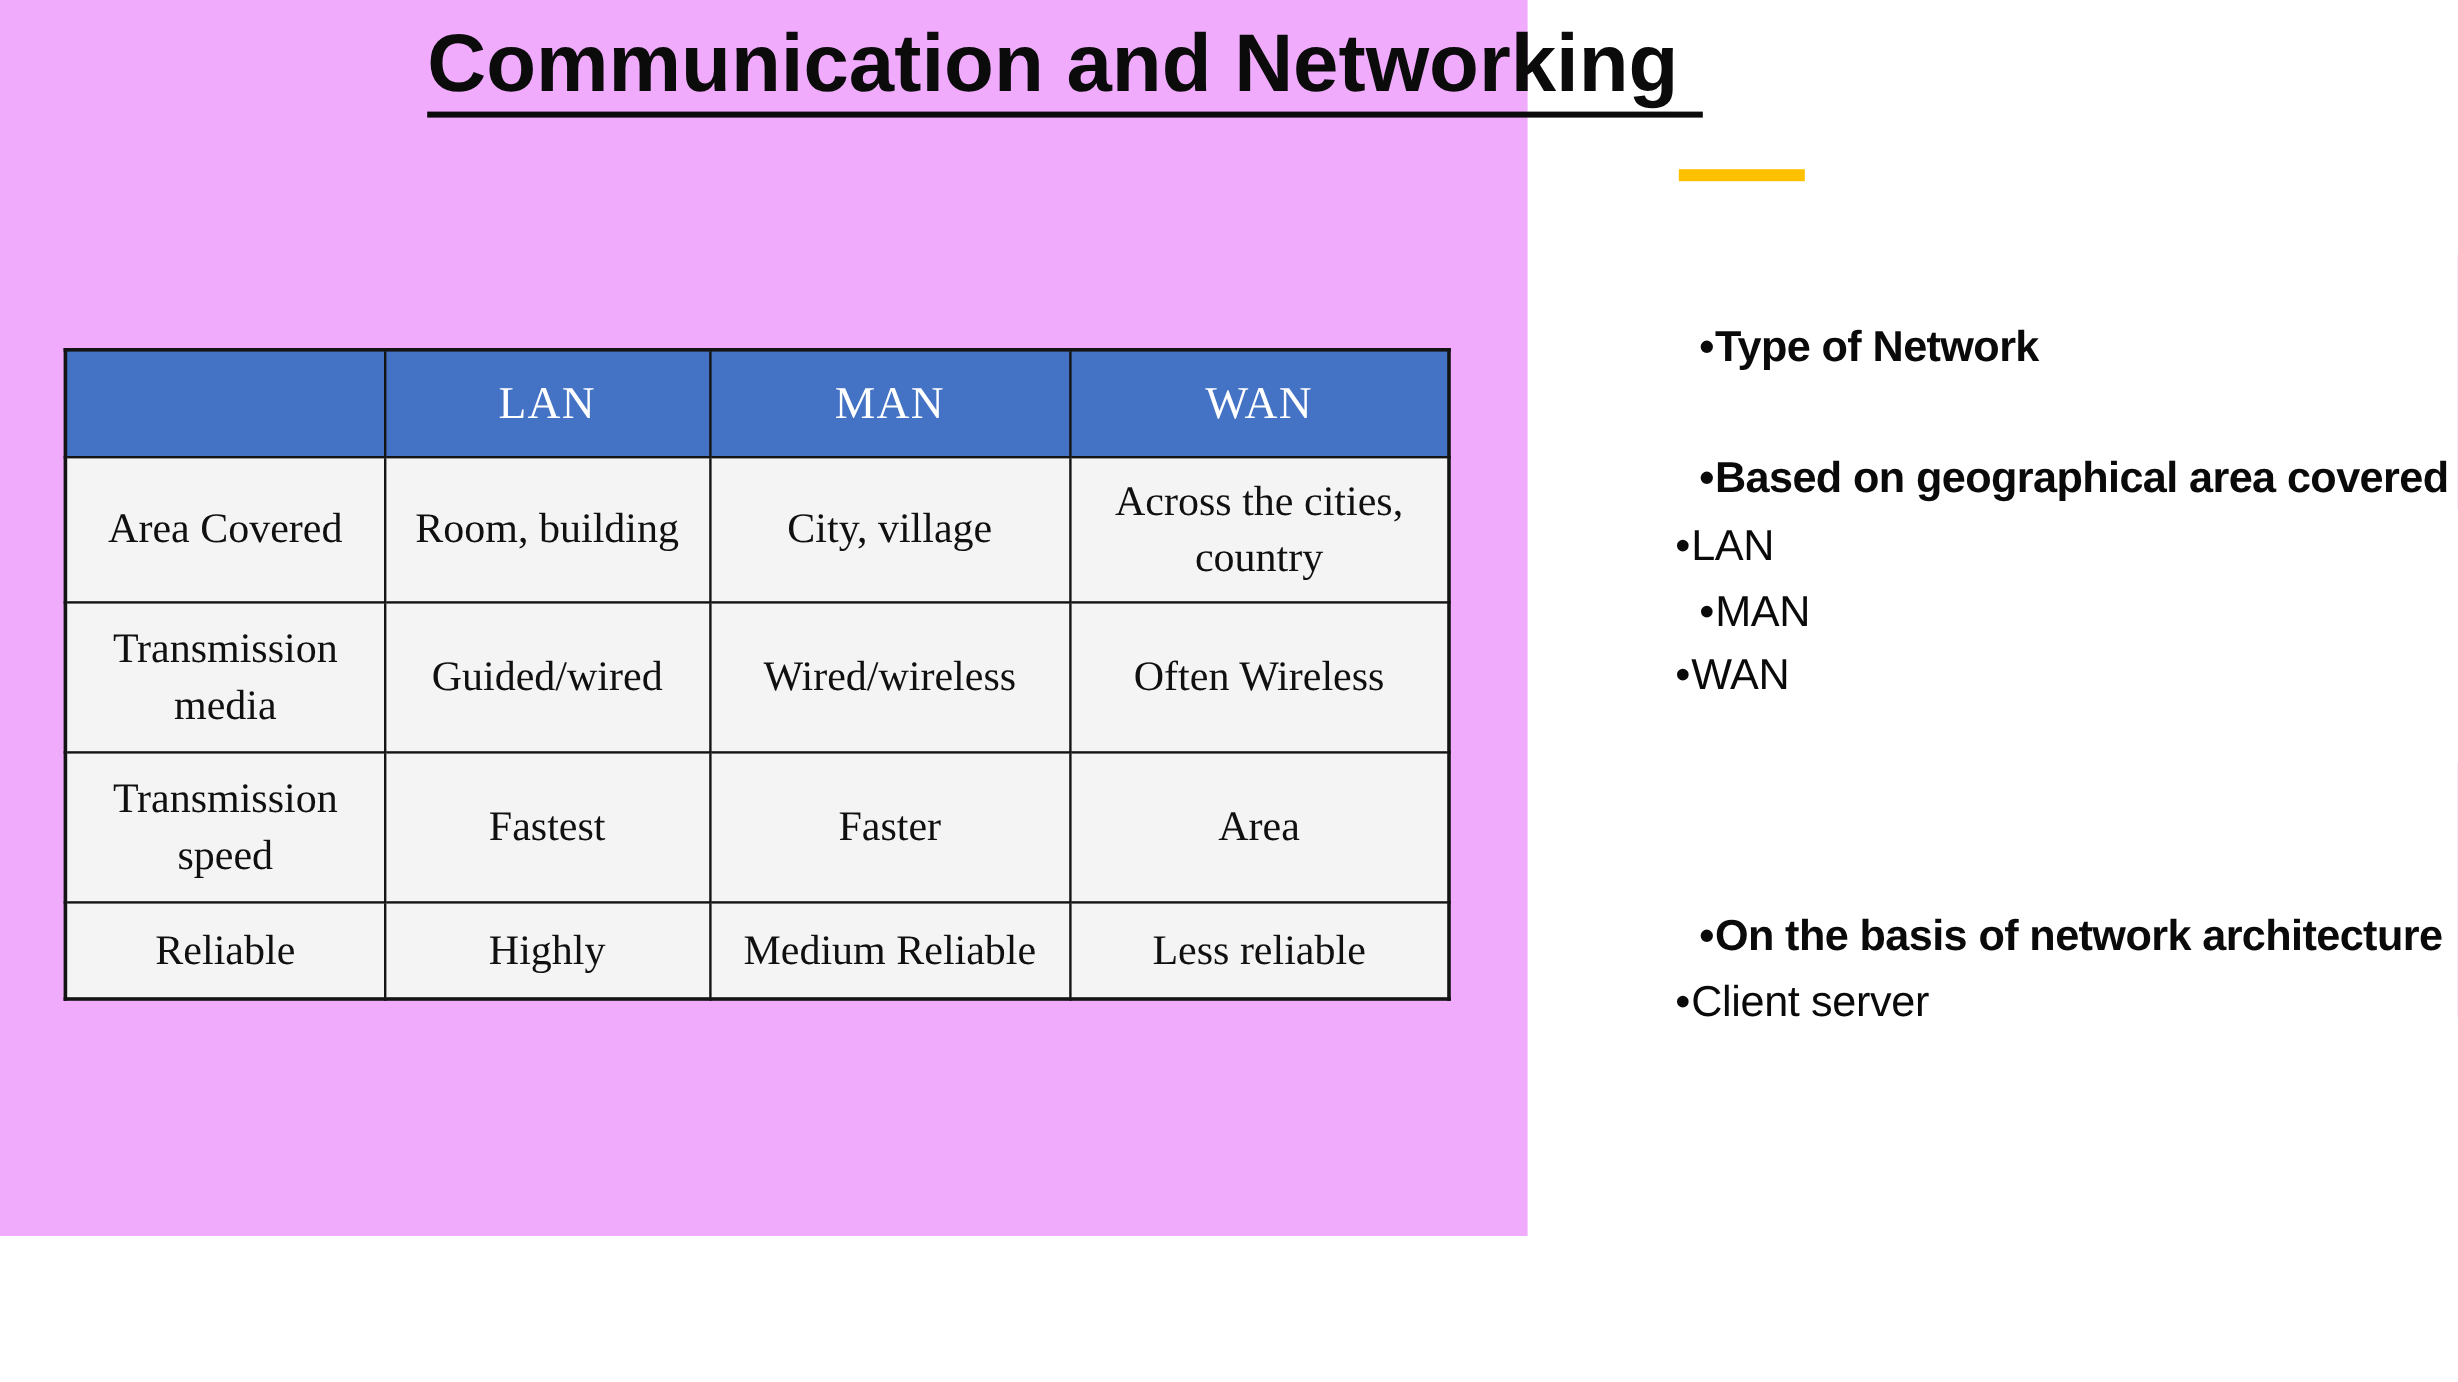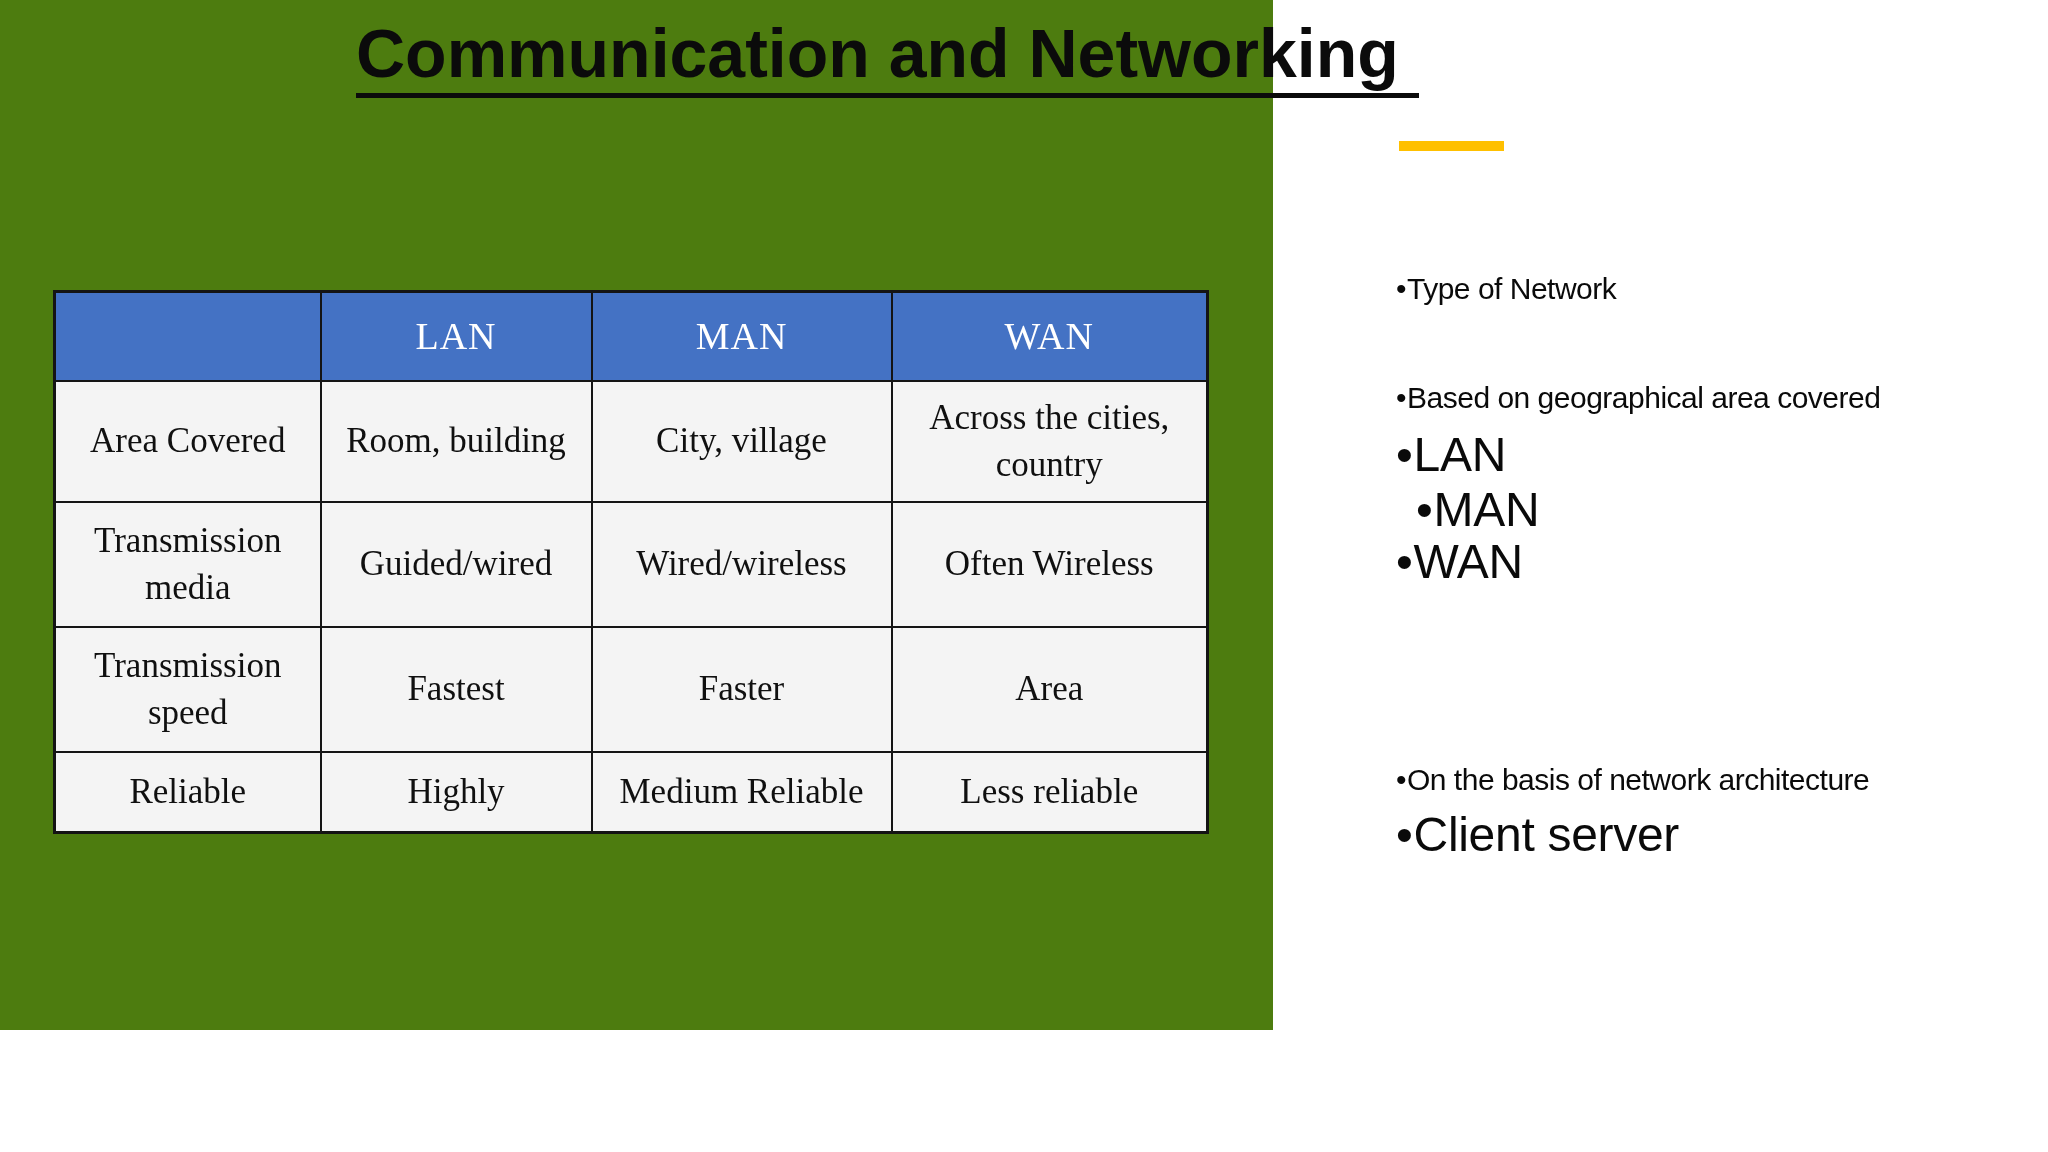--- a/index.html
+++ b/index.html
@@ -2,21 +2,21 @@
 <html><head>
 <meta charset="utf-8">
 <style>
   html, body { margin: 0; padding: 0; }
   body { width: 2048px; height: 1152px; overflow: hidden; font-family: "Liberation Sans", sans-serif; }
 
   .stage {
     position: relative;
     width: 2048px;
     height: 1030px;
-    background: #4d7c0f;
+    background: #f0abfc;
   }
 
   
   .right-bg {
     position: absolute;
     left: 1273px; top: 0;
     width: 775px; height: 1152px;
     background: #ffffff;
   }
 
@@ -75,29 +75,30 @@
   table.cmp tr.r4 td { height: 74px; }
 
   
   .notes {
     position: absolute;
     left: 1396px; top: 266px;
     width: 640px;
     color: #0a0a0a;
   }
   .notes .ln {
-    font-size: 48px;
+    font-size: 36px;
     letter-spacing: -0.3px;
     line-height: 46px;
     white-space: nowrap;
   }
   .notes .ln.bold {
-    font-weight: 400;
-    font-size: 30px;
+    font-weight: 700;
+    font-size: 36px;
     letter-spacing: -0.5px;
+    margin-left: 20px;
   }
   .notes .ln .blt { margin-right: 1px; }
   
   .notes .ln1 { height: 109px; }
   .notes .ln2 { height: 57px; }
   .notes .ln3 { height: 55px; }
   .notes .ln4 { height: 52px; margin-left: 20px; }
   .notes .ln5 { height: 218px; }
   .notes .ln6 { height: 55px; }
   .notes .ln7 { height: 55px; }

